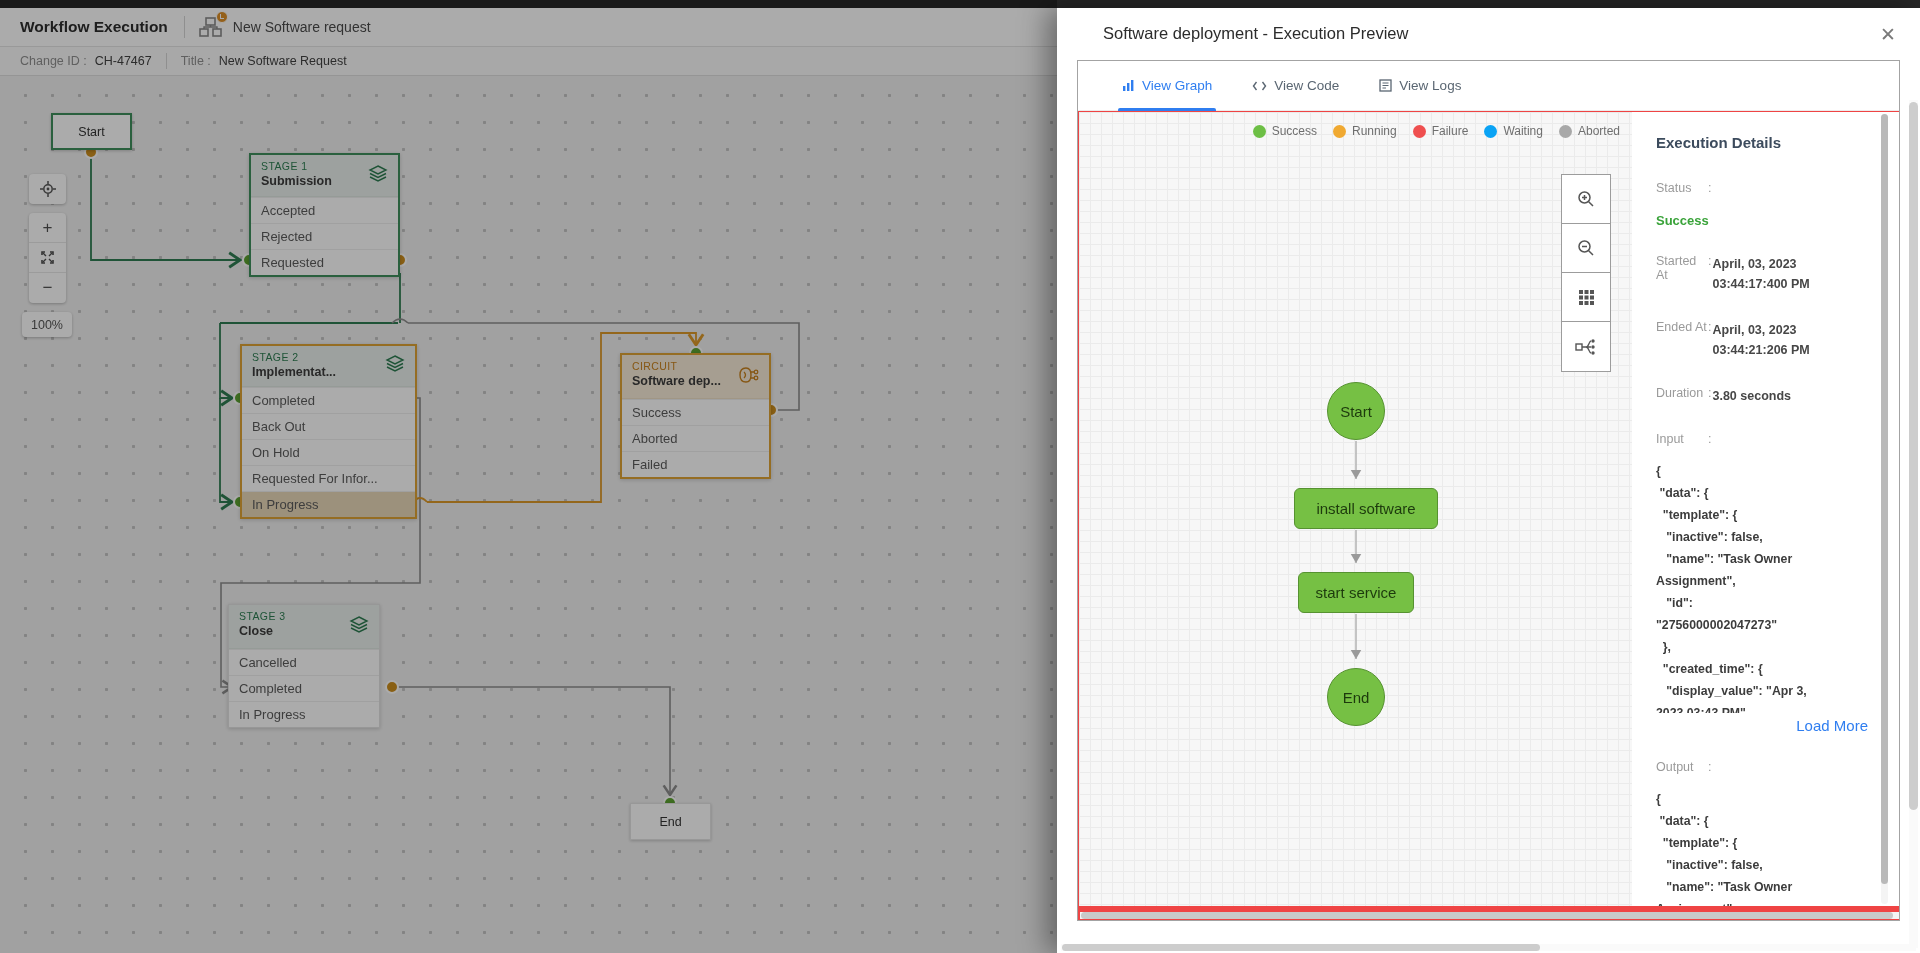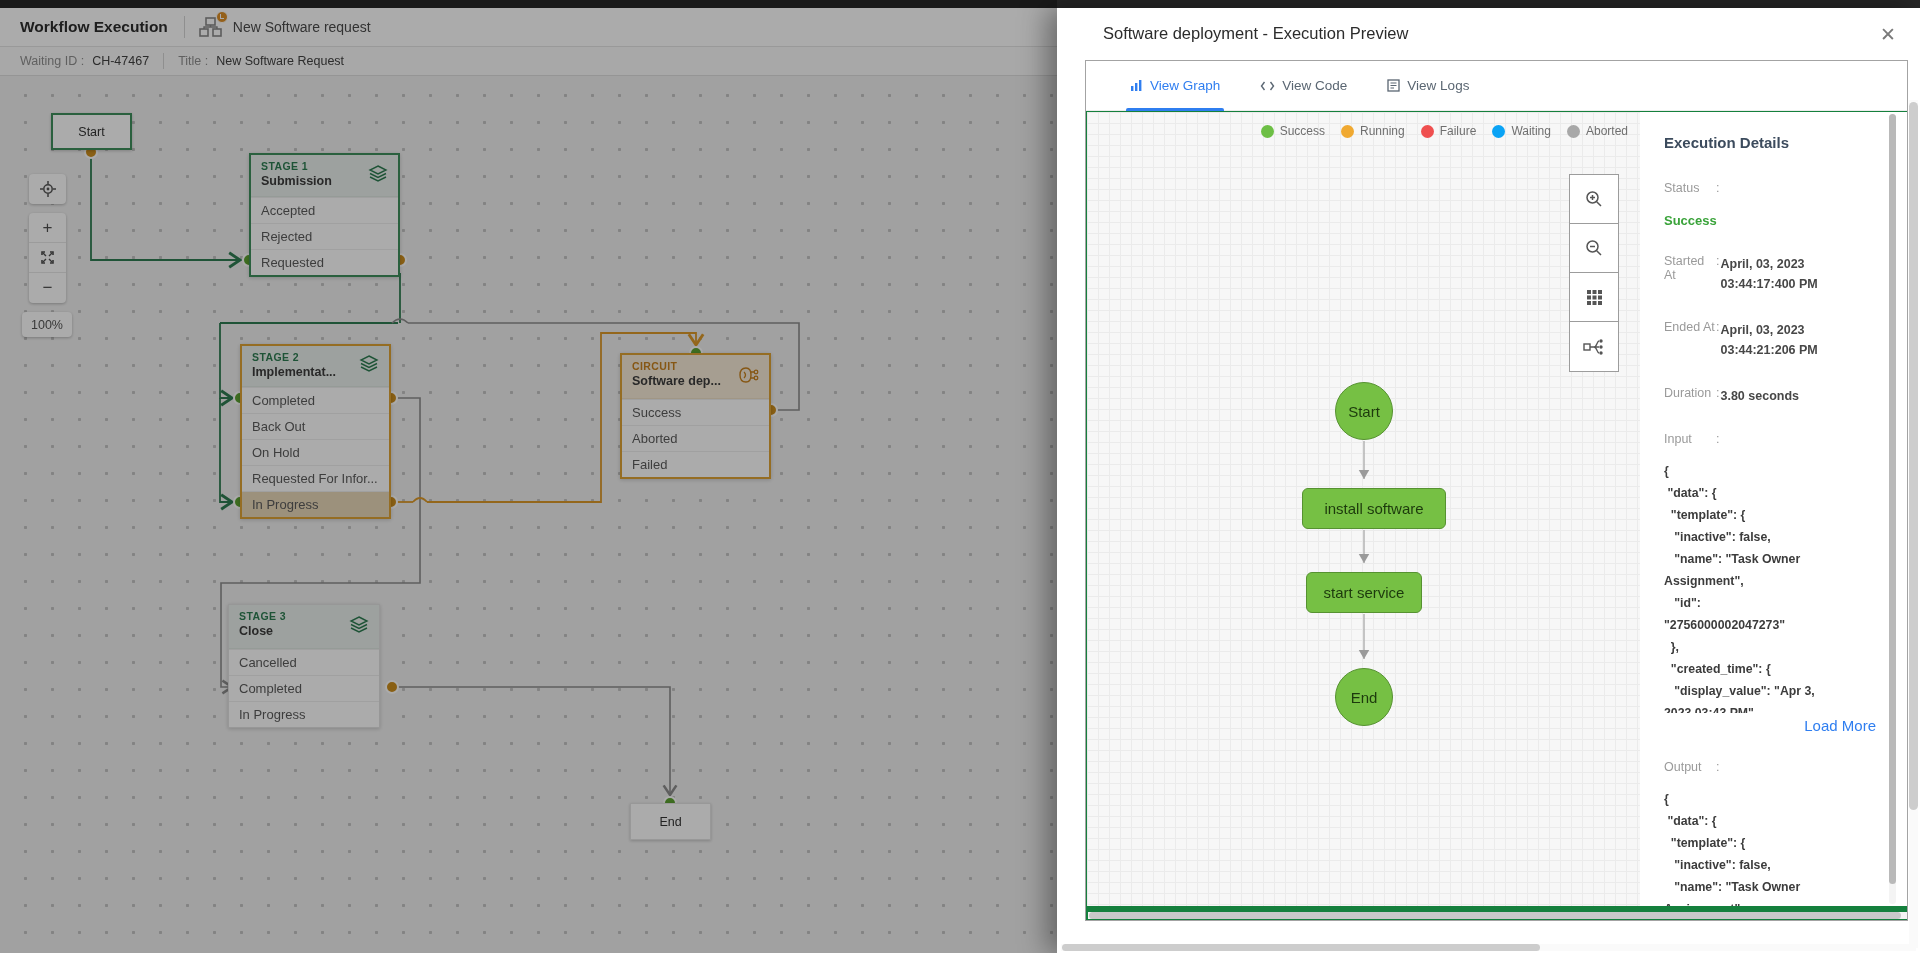--- a/index.html
+++ b/index.html
@@ -47,21 +47,21 @@
            justify-content:center; font-size:12.5px; color:#333; box-shadow:0 1px 3px rgba(0,0,0,.2); }
   .start-node { left:51px; top:37px; border:2px solid #3f8f5d; }
   .end-node { left:630px; top:727px; border:1px solid #e3e3e3; }
 
   .stagebox { position:absolute; background:#fff; box-shadow:0 1px 4px rgba(0,0,0,.18); }
   .stage-green { border:2px solid #3f8f5d; }
   .stage-orange { border:2px solid #dfa335; }
   .stage-plain { border:1px solid #e2e2e2; }
   .stage-head { position:relative; padding:5px 10px 4px 10px; background:#ebf1ee; border-bottom:1px solid #dfe7e2; }
   .stage-head.circuit { background:#f8ecd9; border-bottom:1px solid #efe0c6; }
-  .stage-type { font-size:10.5px; font-weight:bold; color:#2e7d52; letter-spacing:.4px; }
+  .stage-type { font-size:10.5px; font-weight:normal; color:#2e7d52; letter-spacing:.4px; }
   .stage-type.orange { color:#c8821e; }
   .stage-name { font-size:12.5px; font-weight:bold; color:#3d3d3d; margin-top:2px;
                 max-width:105px; white-space:nowrap; overflow:hidden; }
   .head-icon { position:absolute; right:9px; top:50%; transform:translateY(-50%); }
   .stage-row { height:26px; line-height:26px; padding-left:10px; font-size:13px; color:#5c5c5c;
                border-top:1px solid #efefef; white-space:nowrap; overflow:hidden; }
   .stage-row:first-of-type { border-top:none; }
   .row-hl { background:#e9d8ba; }
 
   .canvas-svg { position:absolute; left:0; top:0; width:1057px; height:877px; pointer-events:none; }
@@ -71,21 +71,21 @@
 
   
   .modal { position:absolute; left:1057px; top:8px; width:863px; height:945px; background:#fff; z-index:7;
            box-shadow:-10px 0 26px rgba(0,0,0,.38); }
   .modal-titlebar { position:absolute; left:0; top:0; width:100%; height:52px; background:#fff; }
   .modal-title { position:absolute; left:22px; top:16px; font-size:16.5px; color:#2c2c2c; font-weight:500;margin-left:24px; }
   .modal-close { position:absolute; right:20px; top:14px; width:24px; height:24px; font-size:19px; color:#7a7a7a;
            display:flex; align-items:center; justify-content:center; cursor:pointer; font-weight:300; }
 
   .mcontainer { position:absolute; left:20px; top:52px; width:823px; height:861px; border:1px solid #a3a3a3;
-           background:#15803d; overflow:hidden;margin-left:8px; }
+           background:#ef4444; overflow:hidden; }
   .tabbar { position:absolute; left:0; top:0; width:100%; height:50px; background:#fff;
            border-bottom:1px solid #ececec; display:flex; align-items:center; padding-left:44px; gap:40px; }
   .tab { position:relative; height:50px; display:flex; align-items:center; gap:7px; font-size:13.5px;
            color:#5a6672; cursor:pointer; }
   .tab.active { color:#2f7ef0; }
   .tab.active::after { content:""; position:absolute; left:-4px; right:-4px; bottom:0; height:3px;
            background:#2f7ef0; border-radius:2px 2px 0 0; }
 
   .graphpane { position:absolute; left:1px; top:51px; width:553px; height:794px; background:#f7f7f7; overflow:hidden;
     background-image:linear-gradient(#ebebeb 1px, transparent 1px),
@@ -144,21 +144,21 @@
           <rect x="7" y="2" width="9" height="7" fill="none" stroke="#8a8a8a" stroke-width="1.6"></rect>
           <rect x="1" y="13" width="8" height="7" fill="none" stroke="#8a8a8a" stroke-width="1.6"></rect>
           <rect x="14" y="13" width="8" height="7" fill="none" stroke="#8a8a8a" stroke-width="1.6"></rect>
           <path d="M11.5 9 V11 M5 13 V11 H18 V13" fill="none" stroke="#8a8a8a" stroke-width="1.4"></path>
         </svg>
         <div class="wf-badge"></div>
       </div>
       <div class="wf-name">New Software request</div>
     </div>
     <div class="subbar">
-      <span class="sub-label" style="margin-left:20px">Waiting ID :</span>
+      <span class="sub-label" style="margin-left:20px">Change ID :</span>
       <span class="sub-value">CH-47467</span>
       <span class="sub-divider"></span>
       <span class="sub-label">Title :</span>
       <span class="sub-value">New Software Request</span>
     </div>
 
     <div class="canvas">
 
       <svg class="canvas-svg">
         <defs>
@@ -239,21 +239,21 @@
               <path d="M11 2 L19 6 L11 10 L3 6 Z" fill="none" stroke="#2e7d52" stroke-width="1.4"></path>
               <path d="M3 9.5 L11 13.5 L19 9.5 M3 13 L11 17 L19 13" fill="none" stroke="#2e7d52" stroke-width="1.4"></path>
             </svg>
           </span>
         </div>
         <div class="stage-row">Accepted</div>
         <div class="stage-row">Rejected</div>
         <div class="stage-row">Requested</div>
       </div>
 
-      <div class="stagebox stage-orange" style="left:240px; top:268px; width:151px;">
+      <div class="stagebox stage-orange" style="left:240px; top:268px; width:177px;">
         <div class="stage-head" style="height:41px">
           <div class="stage-type">STAGE 2</div>
           <div class="stage-name">Implementat...</div>
           <span class="head-icon">
             <svg width="22" height="20" viewBox="0 0 22 20">
               <path d="M11 2 L19 6 L11 10 L3 6 Z" fill="none" stroke="#2e7d52" stroke-width="1.4"></path>
               <path d="M3 9.5 L11 13.5 L19 9.5 M3 13 L11 17 L19 13" fill="none" stroke="#2e7d52" stroke-width="1.4"></path>
             </svg>
           </span>
         </div>

